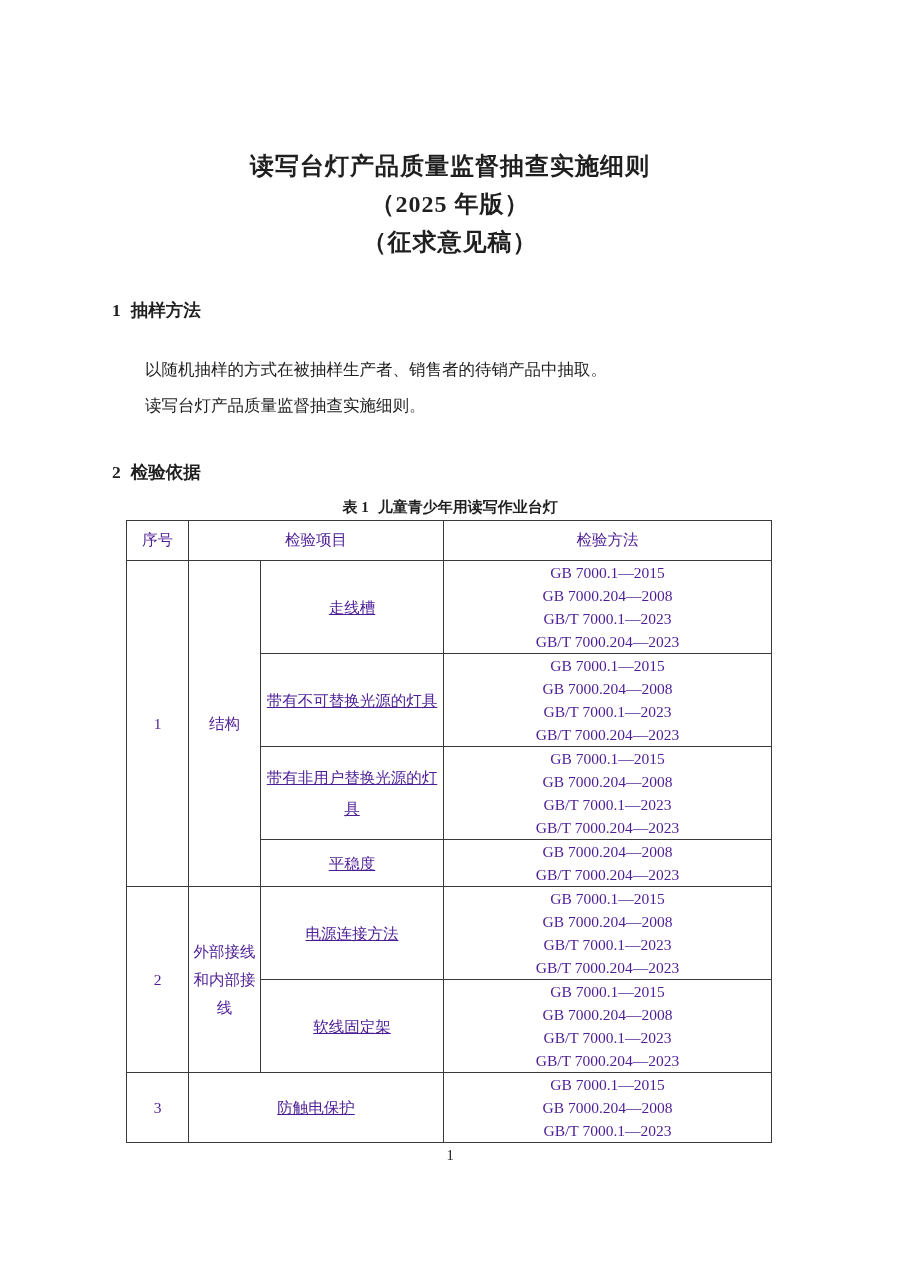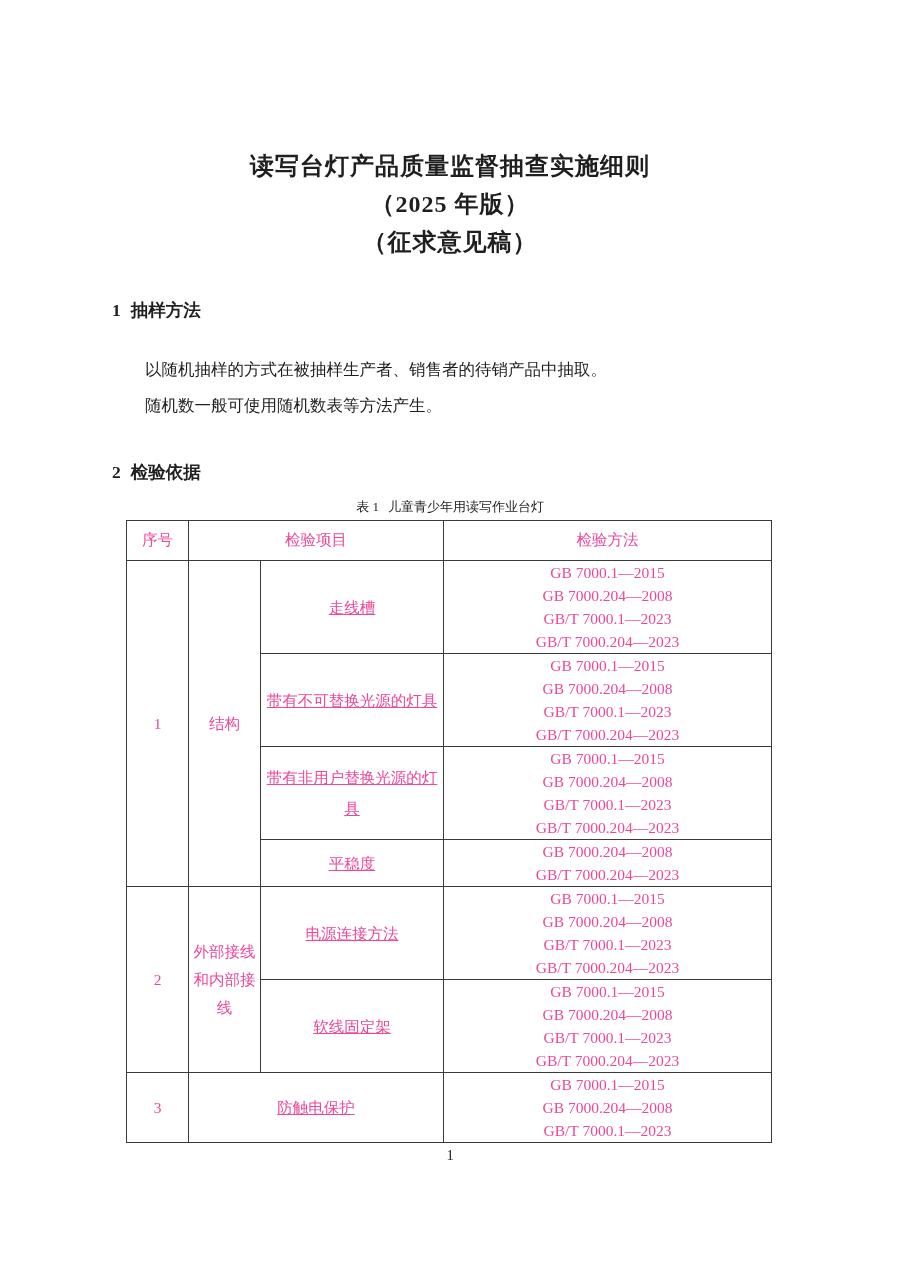--- a/index.html
+++ b/index.html
@@ -52,35 +52,36 @@
     line-height: 35.5px;
     margin-top: 26px;
   }
   .paras p { margin: 0; }
   .caption {
     position: absolute;
     top: 497px;
     left: 0;
     width: 100%;
     text-align: center;
-    font-size: 13px;
+    font-size: 15px;
     line-height: 20px;
+    font-weight: bold;
   }
   .caption .cap-label { margin-right: 9px; }
   .tablewrap {
     position: absolute;
     top: 520px;
     left: 126px;
   }
   table.insp {
     border-collapse: collapse;
     table-layout: fixed;
     width: 645px;
     font-size: 15.5px;
-    color: #ec4899;
+    color: #4c1d95;
   }
   table.insp th, table.insp td {
     border: 1.5px solid #3a3a3a;
     text-align: center;
     vertical-align: middle;
     padding: 0;
     font-weight: 400;
   }
   .col-no   { width: 62px; }
   .col-cat  { width: 72px; }
@@ -123,21 +124,21 @@
     <div>（2025 年版）</div>
     <div>（征求意见稿）</div>
   </div>
 
   <div class="heading heading-1">
     <span class="hnum">1</span><span>抽样方法</span>
   </div>
 
   <div class="paras">
     <p>以随机抽样的方式在被抽样生产者、销售者的待销产品中抽取。</p>
-    <p>随机数一般可使用随机数表等方法产生。</p>
+    <p>读写台灯产品质量监督抽查实施细则。</p>
   </div>
 
   <div class="heading heading-2">
     <span class="hnum">2</span><span>检验依据</span>
   </div>
 
   <div class="caption">
     <span class="cap-label">表 1</span><span>儿童青少年用读写作业台灯</span>
   </div>
 

